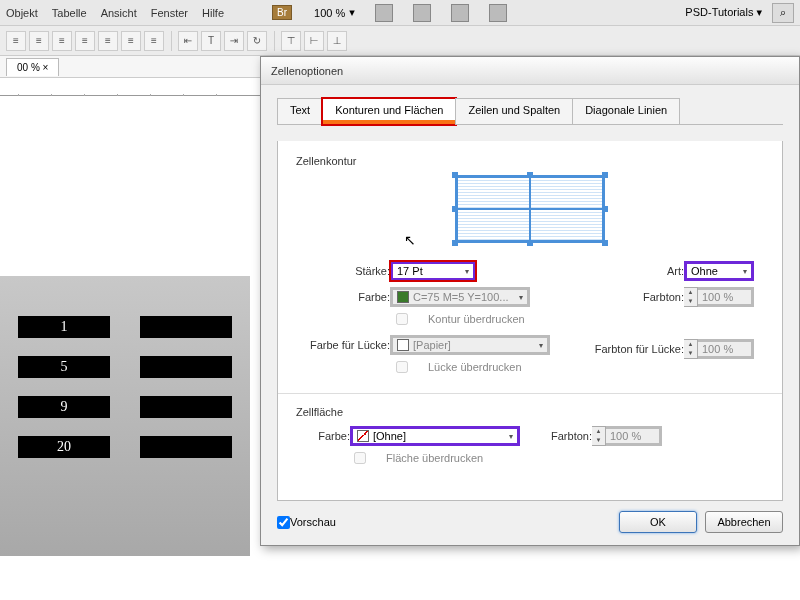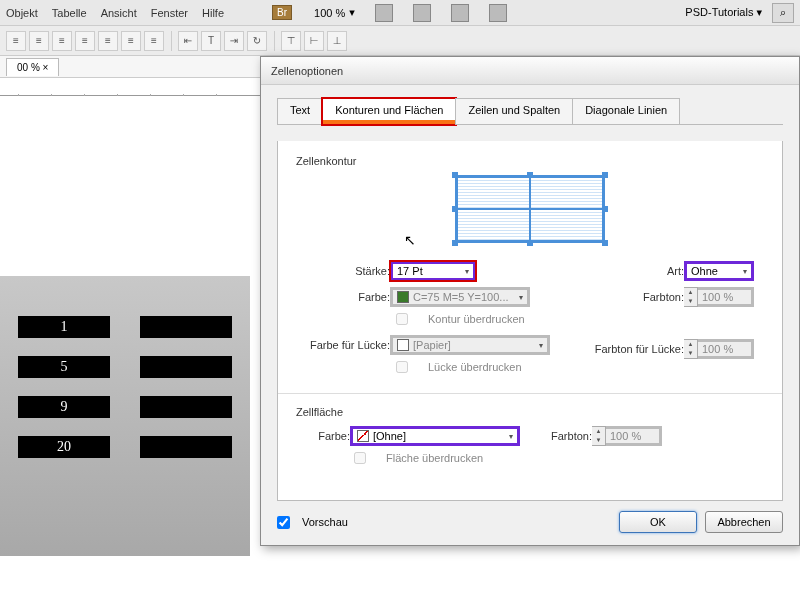--- a/index.html
+++ b/index.html
@@ -65,21 +65,21 @@
   .spinner div { flex: 1; text-align: center; font-size: 6px; line-height: 8px; color: #555; }
   .chk-row { display: flex; align-items: center; margin: 2px 0 10px 100px; color: #888; gap: 20px; }
   .chk-row input { width: 12px; height: 12px; }
 
   .two-col { display: flex; gap: 30px; }
   .two-col .col { flex: 1; }
 
   .section-sep { border-top: 1px solid #ddd; margin: 10px -18px 12px; }
 
   .dialog-footer { position: absolute; bottom: 12px; left: 16px; right: 16px; display: flex; align-items: center; }
-  .dialog-footer .preview-chk { display: flex; align-items: center; gap: 12px; }
+  .dialog-footer .preview-chk { display: flex; align-items: center; gap: 0; }
   .dialog-footer .btns { margin-left: auto; display: flex; gap: 8px; }
   .dlg-btn { min-width: 78px; height: 22px; border: 1px solid #888; background: linear-gradient(#fdfdfd,#e4e4e4); border-radius: 3px; font-size: 11px; display: flex; align-items: center; justify-content: center; }
   .dlg-btn.primary { border: 1px solid #3b74b9; box-shadow: 0 0 3px #6fa8e8; }
 
   .swatch { width: 12px; height: 12px; border: 1px solid #666; margin-right: 4px; display: inline-block; vertical-align: middle; }
   .swatch.green { background: #3a7a2a; }
   .swatch.none { background: linear-gradient(135deg,#fff 45%,#d00 45%,#d00 55%,#fff 55%); }
   .swatch.paper { background: #fff; }
 
   .cursor { position: absolute; left: 404px; top: 232px; font-size: 14px; z-index: 30; pointer-events: none; }

